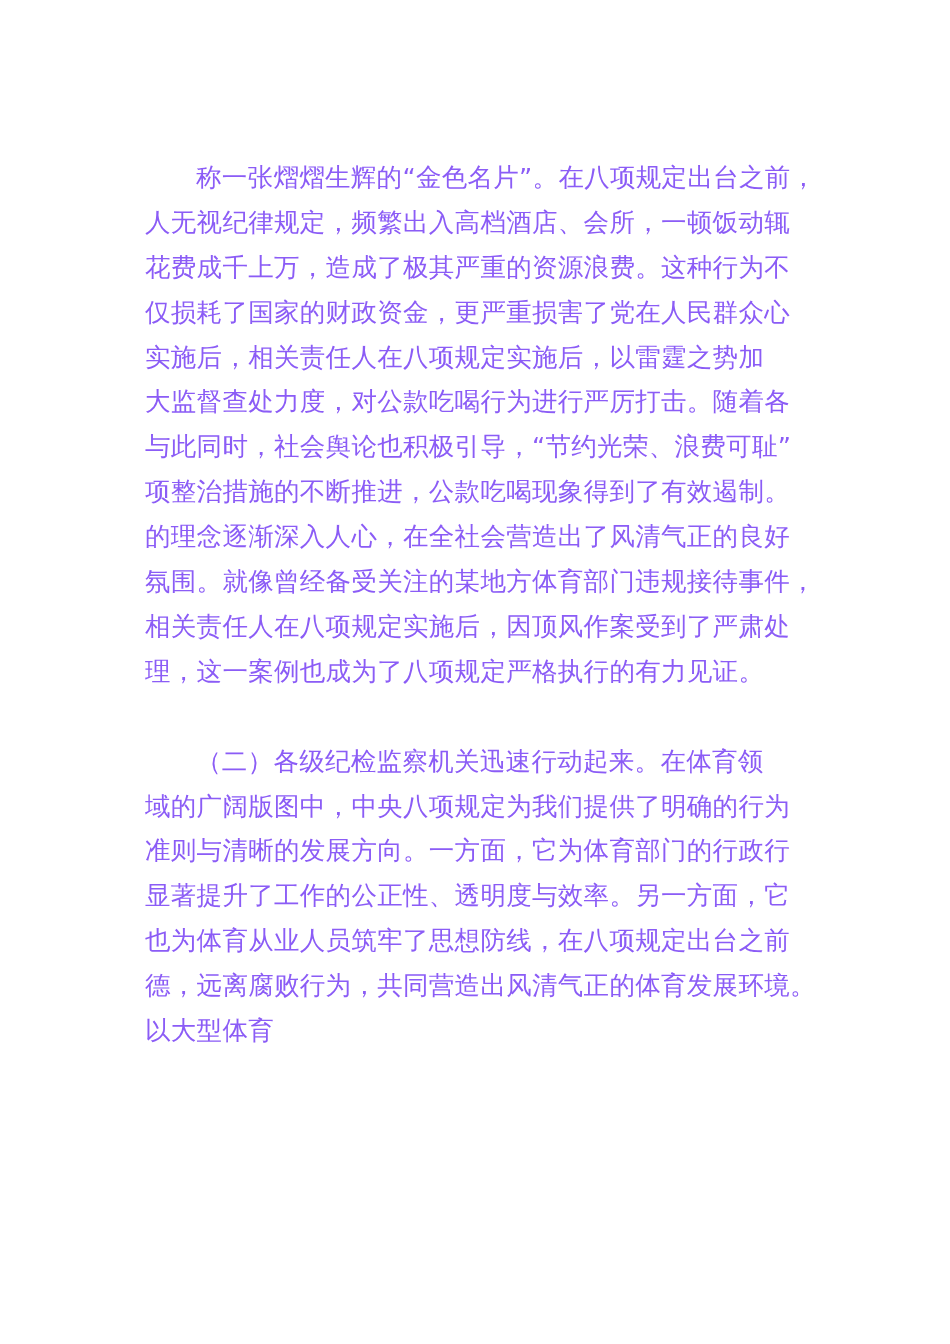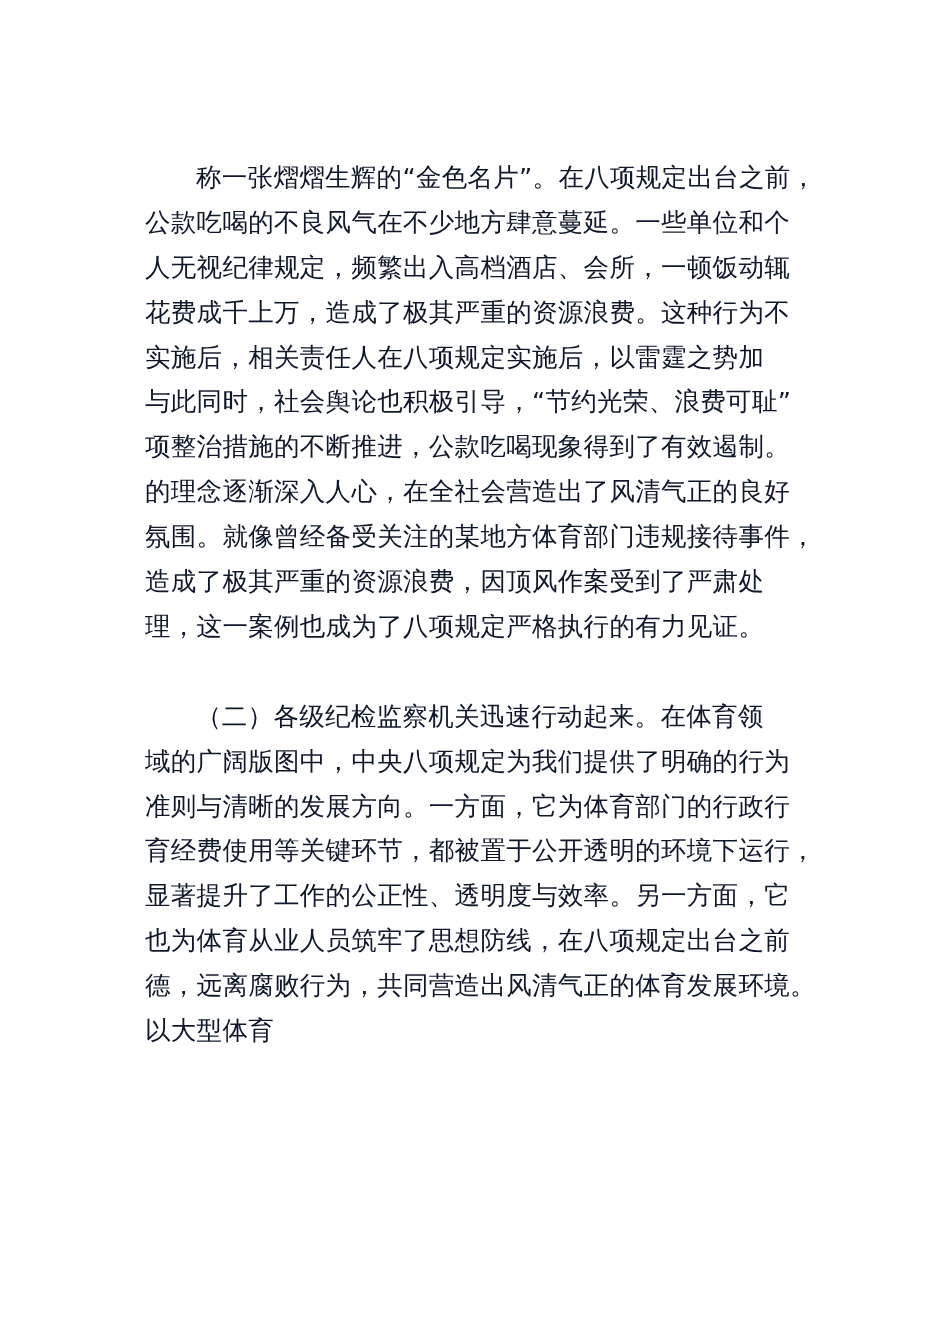--- a/index.html
+++ b/index.html
@@ -12,21 +12,21 @@
       height: 1344px;
       position: relative;
       overflow: hidden;
     }
     .page {
       position: absolute;
       left: 145px;
       top: 155px;
       width: 665px;
       font-family: "DejaVu Sans", "Liberation Sans", sans-serif;
-      color: #0f172a;
+      color: #8b5cf6;
       font-size: 25.5px;
       line-height: 44.9px;
       letter-spacing: 0.3px;
     }
     .para {
       margin: 0;
       padding: 0;
       text-align: justify;
     }
     .line {
@@ -41,38 +41,38 @@
       height: 45px;
     }
   </style>
 </head>
 <body>
 
 <div class="page">
 
   <div class="para">
     <span class="line indent">称一张熠熠生辉的“金色名片”。在八项规定出台之前，</span>
-    <span class="line">公款吃喝的不良风气在不少地方肆意蔓延。一些单位和个</span>
     <span class="line">人无视纪律规定，频繁出入高档酒店、会所，一顿饭动辄</span>
     <span class="line">花费成千上万，造成了极其严重的资源浪费。这种行为不</span>
+    <span class="line">仅损耗了国家的财政资金，更严重损害了党在人民群众心</span>
     <span class="line">实施后，相关责任人在八项规定实施后，以雷霆之势加</span>
+    <span class="line">大监督查处力度，对公款吃喝行为进行严厉打击。随着各</span>
     <span class="line">与此同时，社会舆论也积极引导，“节约光荣、浪费可耻”</span>
     <span class="line">项整治措施的不断推进，公款吃喝现象得到了有效遏制。</span>
     <span class="line">的理念逐渐深入人心，在全社会营造出了风清气正的良好</span>
     <span class="line">氛围。就像曾经备受关注的某地方体育部门违规接待事件，</span>
-    <span class="line">造成了极其严重的资源浪费，因顶风作案受到了严肃处</span>
+    <span class="line">相关责任人在八项规定实施后，因顶风作案受到了严肃处</span>
     <span class="line">理，这一案例也成为了八项规定严格执行的有力见证。</span>
   </div>
 
   <div class="gap"></div>
 
   <div class="para">
     <span class="line indent">（二）各级纪检监察机关迅速行动起来。在体育领</span>
     <span class="line">域的广阔版图中，中央八项规定为我们提供了明确的行为</span>
     <span class="line">准则与清晰的发展方向。一方面，它为体育部门的行政行</span>
-    <span class="line">育经费使用等关键环节，都被置于公开透明的环境下运行，</span>
     <span class="line">显著提升了工作的公正性、透明度与效率。另一方面，它</span>
     <span class="line">也为体育从业人员筑牢了思想防线，在八项规定出台之前</span>
     <span class="line">德，远离腐败行为，共同营造出风清气正的体育发展环境。</span>
     <span class="line">以大型体育</span>
   </div>
 
 </div>
 
 </body></html>

